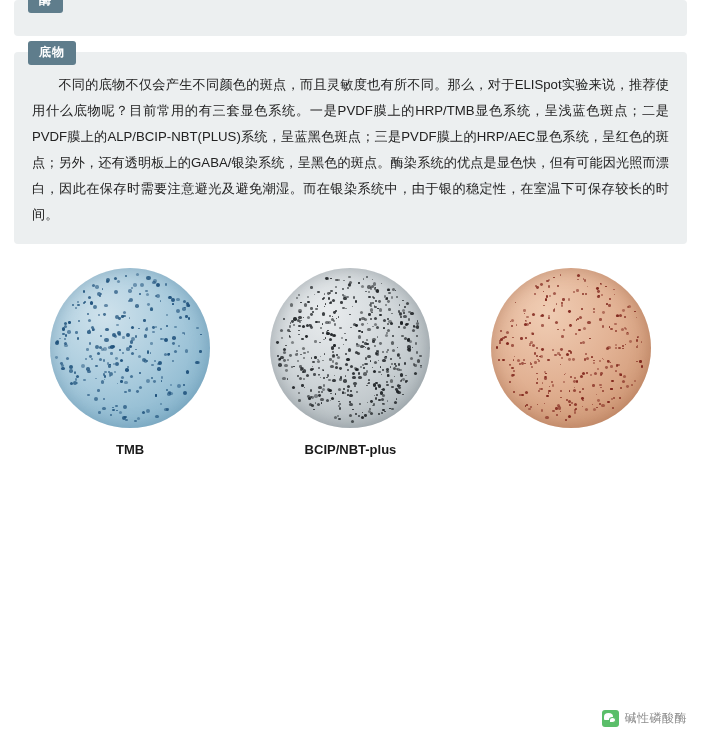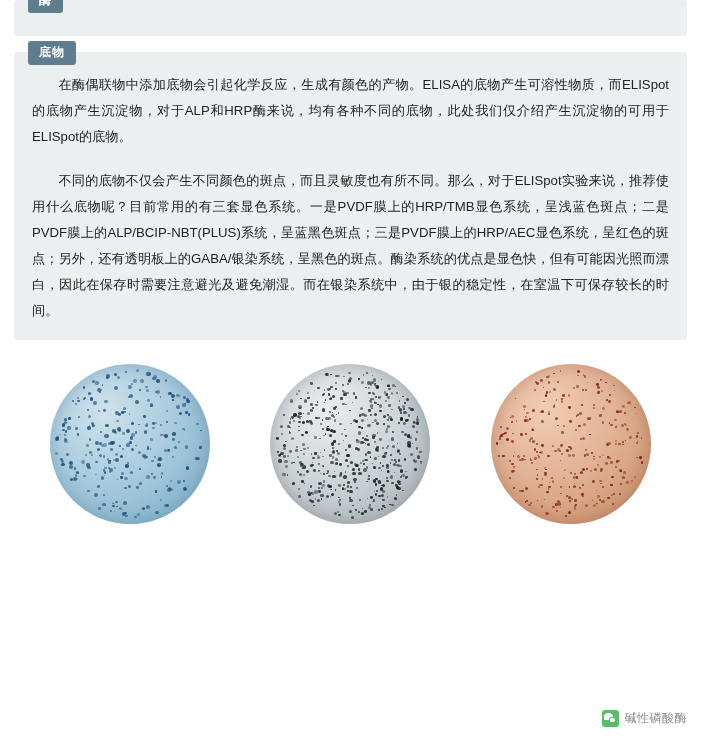--- a/index.html
+++ b/index.html
@@ -172,21 +172,20 @@
 
 <div class="page">
 
 
   <div class="section">
     <span class="section-tag">酶</span>
   </div>
 
   <div class="section">
     <span class="section-tag">底物</span>
-    <p class="para">在酶偶联物中添加底物会引起化学反应，生成有颜色的产物。ELISA的底物产生可溶性物质，而ELISpot的底物产生沉淀物，对于ALP和HRP酶来说，均有各种不同的底物，此处我们仅介绍产生沉淀物的可用于ELISpot的底物。</p>
     <p class="para">不同的底物不仅会产生不同颜色的斑点，而且灵敏度也有所不同。那么，对于ELISpot实验来说，推荐使用什么底物呢？目前常用的有三套显色系统。一是PVDF膜上的HRP/TMB显色系统，呈浅蓝色斑点；二是PVDF膜上的ALP/BCIP-NBT(PLUS)系统，呈蓝黑色斑点；三是PVDF膜上的HRP/AEC显色系统，呈红色的斑点；另外，还有透明板上的GABA/银染系统，呈黑色的斑点。酶染系统的优点是显色快，但有可能因光照而漂白，因此在保存时需要注意避光及避免潮湿。而在银染系统中，由于银的稳定性，在室温下可保存较长的时间。</p>
   </div>
 
   <div class="figures">
 
     <div class="figure">
       <div class="disc disc-tmb">
         <div class="speck-layer">
             <span style="left:38.5px;top:61.1px;width:1.8px;height:1.8px;background:#1c4f7a;opacity:0.47;"></span>
             <span style="left:85.0px;top:80.5px;width:1.8px;height:1.8px;background:#1c4f7a;opacity:0.63;"></span>
@@ -443,20 +442,21 @@
             <span style="left:22.0px;top:35.6px;width:2.2px;height:2.2px;background:#1c4f7a;opacity:0.83;"></span>
             <span style="left:48.1px;top:46.0px;width:1.9px;height:1.9px;background:#1c4f7a;opacity:0.60;"></span>
             <span style="left:132.3px;top:64.0px;width:2.2px;height:2.2px;background:#1c4f7a;opacity:0.52;"></span>
             <span style="left:51.8px;top:138.6px;width:3.9px;height:3.9px;background:#1c4f7a;opacity:0.66;"></span>
             <span style="left:63.8px;top:67.3px;width:2.8px;height:2.8px;background:#1c4f7a;opacity:0.63;"></span>
             <span style="left:99.5px;top:84.1px;width:1.6px;height:1.6px;background:#1c4f7a;opacity:0.62;"></span>
             <span style="left:14.0px;top:75.8px;width:3.7px;height:3.7px;background:#1c4f7a;opacity:0.50;"></span>
             <span style="left:34.8px;top:90.0px;width:2.3px;height:2.3px;background:#1c4f7a;opacity:0.59;"></span>
           </div>
       </div>
+      <div class="caption">TMB</div>
     </div>
 
     <div class="figure">
       <div class="disc disc-bcip">
         <div class="speck-layer">
             <span style="left:97.6px;top:23.1px;width:1.9px;height:1.9px;background:#1b1f22;opacity:0.51;"></span>
             <span style="left:27.9px;top:56.9px;width:2.3px;height:2.3px;background:#1b1f22;opacity:0.81;"></span>
             <span style="left:136.0px;top:54.9px;width:2.6px;height:2.6px;background:#1b1f22;opacity:0.77;"></span>
             <span style="left:102.6px;top:115.3px;width:3.4px;height:3.4px;background:#1b1f22;opacity:0.91;"></span>
             <span style="left:99.4px;top:144.1px;width:3.2px;height:3.2px;background:#1b1f22;opacity:0.76;"></span>
@@ -970,20 +970,21 @@
             <span style="left:20.7px;top:97.8px;width:1.9px;height:1.9px;background:#1b1f22;opacity:0.61;"></span>
             <span style="left:32.3px;top:101.2px;width:3.4px;height:3.4px;background:#1b1f22;opacity:0.78;"></span>
             <span style="left:104.1px;top:18.5px;width:1.4px;height:1.4px;background:#1b1f22;opacity:0.84;"></span>
             <span style="left:60.0px;top:22.2px;width:2.2px;height:2.2px;background:#1b1f22;opacity:0.73;"></span>
             <span style="left:126.1px;top:117.1px;width:2.0px;height:2.0px;background:#1b1f22;opacity:0.52;"></span>
             <span style="left:94.8px;top:22.7px;width:1.4px;height:1.4px;background:#1b1f22;opacity:0.68;"></span>
             <span style="left:137.5px;top:80.3px;width:3.3px;height:3.3px;background:#1b1f22;opacity:0.67;"></span>
             <span style="left:83.3px;top:98.8px;width:2.8px;height:2.8px;background:#1b1f22;opacity:0.48;"></span>
           </div>
       </div>
+      <div class="caption">BCIP/NBT-plus</div>
     </div>
 
     <div class="figure">
       <div class="disc disc-aec">
         <div class="speck-layer">
             <span style="left:105.2px;top:19.3px;width:2.9px;height:2.9px;background:#7d2118;opacity:0.94;"></span>
             <span style="left:95.0px;top:88.6px;width:3.0px;height:3.0px;background:#7d2118;opacity:0.59;"></span>
             <span style="left:35.3px;top:55.0px;width:2.9px;height:2.9px;background:#7d2118;opacity:0.53;"></span>
             <span style="left:38.7px;top:94.7px;width:2.4px;height:2.4px;background:#7d2118;opacity:0.80;"></span>
             <span style="left:8.2px;top:73.7px;width:2.0px;height:2.0px;background:#7d2118;opacity:0.86;"></span>

